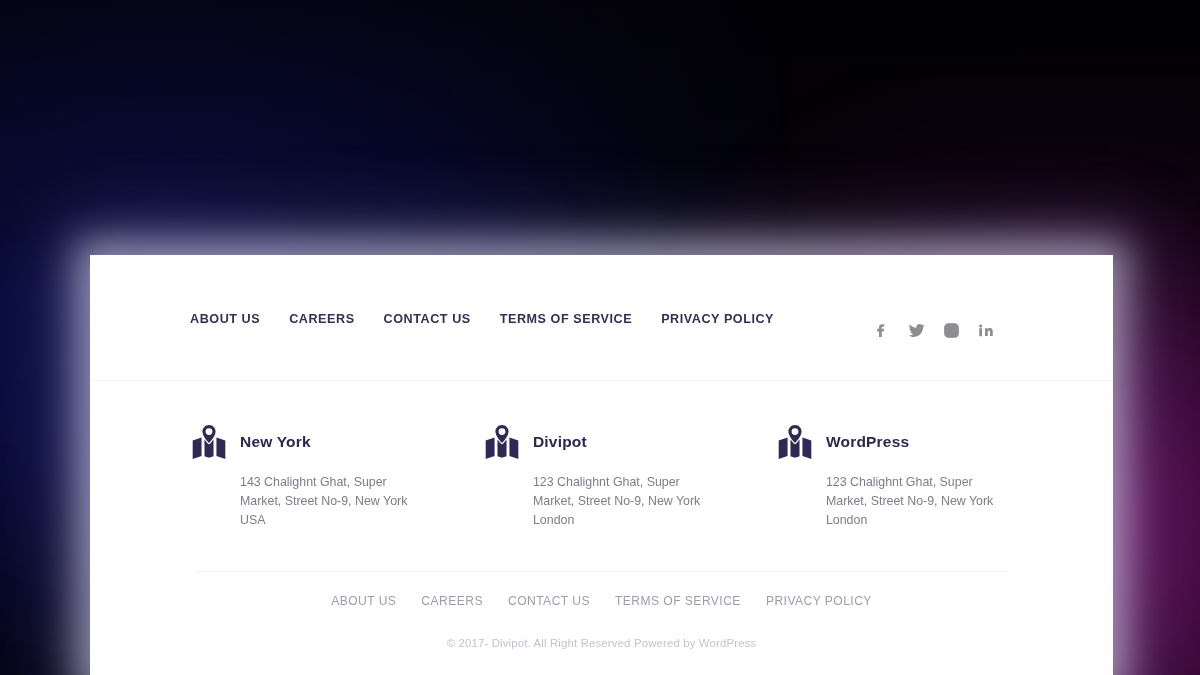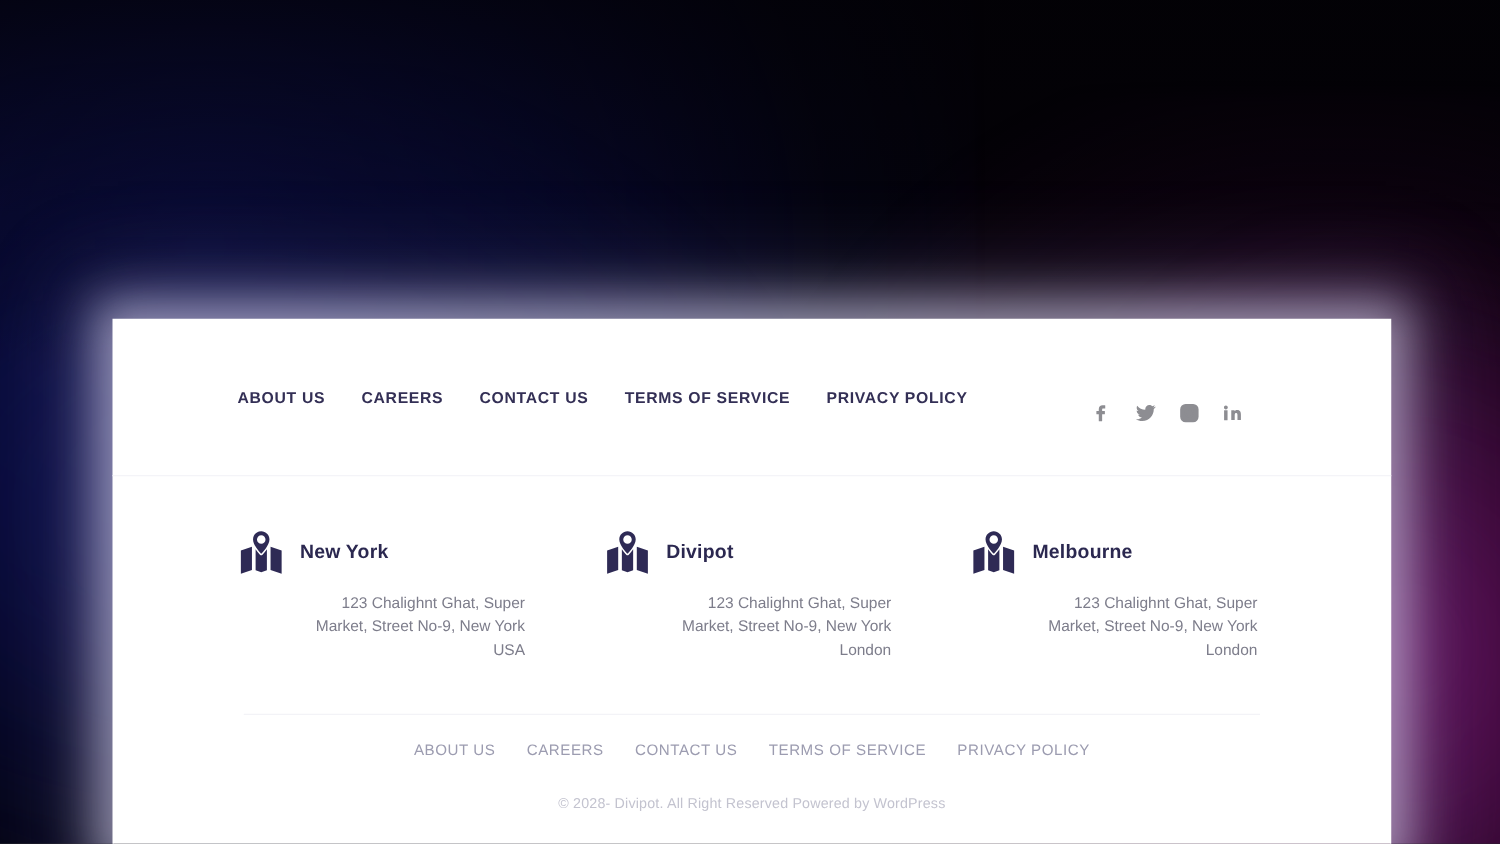--- a/index.html
+++ b/index.html
@@ -160,21 +160,20 @@
   .locations {
     position: absolute;
     left: 100px;
     right: 44px;
     top: 168px;
     display: flex;
   }
   .loc {
     width: 33.33%;
     padding-right: 30px;
-    text-align: right;
   }
   .loc-head {
     display: flex;
     align-items: center;
     gap: 12px;
     margin-bottom: 12px;
   }
   .pin-map-icon {
     width: 38px;
     height: 38px;
@@ -311,21 +310,21 @@
       <div class="loc">
         <div class="loc-head">
           <svg class="pin-map-icon" viewBox="0 0 48 48">
             <path d="M24 2.5c-4.6 0-8.3 3.7-8.3 8.3 0 5.9 7.4 13.6 7.7 13.9.2.2.4.3.6.3s.5-.1.6-.3c.3-.3 7.7-8 7.7-13.9 0-4.6-3.7-8.3-8.3-8.3zm0 12.6a4.3 4.3 0 1 1 0-8.6 4.3 4.3 0 0 1 0 8.6z"></path>
             <path d="M14.6 18.2 3.4 22.1v23.4l11.2-3.9V18.2z"></path>
             <path d="M44.6 22.1l-11.2-3.9v23.4l11.2 3.9V22.1z"></path>
             <path d="M18.3 20.7v21.2l5.7 2 5.7-2V20.7c-1.7 2.4-3.4 4.4-4.4 5.5-.4.4-.8.6-1.3.6s-.9-.2-1.3-.6c-1-1.1-2.7-3.1-4.4-5.5z"></path>
           </svg>
           <div class="loc-title">New York</div>
         </div>
-        <div class="loc-addr">123 Chalighnt Ghat, Super Market, Street No-9, New York USA</div>
+        <div class="loc-addr">143 Chalighnt Ghat, Super Market, Street No-9, New York USA</div>
       </div>
 
       <div class="loc">
         <div class="loc-head">
           <svg class="pin-map-icon" viewBox="0 0 48 48">
             <path d="M24 2.5c-4.6 0-8.3 3.7-8.3 8.3 0 5.9 7.4 13.6 7.7 13.9.2.2.4.3.6.3s.5-.1.6-.3c.3-.3 7.7-8 7.7-13.9 0-4.6-3.7-8.3-8.3-8.3zm0 12.6a4.3 4.3 0 1 1 0-8.6 4.3 4.3 0 0 1 0 8.6z"></path>
             <path d="M14.6 18.2 3.4 22.1v23.4l11.2-3.9V18.2z"></path>
             <path d="M44.6 22.1l-11.2-3.9v23.4l11.2 3.9V22.1z"></path>
             <path d="M18.3 20.7v21.2l5.7 2 5.7-2V20.7c-1.7 2.4-3.4 4.4-4.4 5.5-.4.4-.8.6-1.3.6s-.9-.2-1.3-.6c-1-1.1-2.7-3.1-4.4-5.5z"></path>
           </svg>
@@ -335,21 +334,21 @@
       </div>
 
       <div class="loc">
         <div class="loc-head">
           <svg class="pin-map-icon" viewBox="0 0 48 48">
             <path d="M24 2.5c-4.6 0-8.3 3.7-8.3 8.3 0 5.9 7.4 13.6 7.7 13.9.2.2.4.3.6.3s.5-.1.6-.3c.3-.3 7.7-8 7.7-13.9 0-4.6-3.7-8.3-8.3-8.3zm0 12.6a4.3 4.3 0 1 1 0-8.6 4.3 4.3 0 0 1 0 8.6z"></path>
             <path d="M14.6 18.2 3.4 22.1v23.4l11.2-3.9V18.2z"></path>
             <path d="M44.6 22.1l-11.2-3.9v23.4l11.2 3.9V22.1z"></path>
             <path d="M18.3 20.7v21.2l5.7 2 5.7-2V20.7c-1.7 2.4-3.4 4.4-4.4 5.5-.4.4-.8.6-1.3.6s-.9-.2-1.3-.6c-1-1.1-2.7-3.1-4.4-5.5z"></path>
           </svg>
-          <div class="loc-title">Melbourne</div>
+          <div class="loc-title">WordPress</div>
         </div>
         <div class="loc-addr">123 Chalighnt Ghat, Super Market, Street No-9, New York London</div>
       </div>
 
     </div>
 
     <div class="divider-bottom"></div>
 
     <ul class="bottom-nav">
       <li>
@@ -362,16 +361,16 @@
         <a href="#">CONTACT US</a>
       </li>
       <li>
         <a href="#">TERMS OF SERVICE</a>
       </li>
       <li>
         <a href="#">PRIVACY POLICY</a>
       </li>
     </ul>
 
-    <div class="copyright">© 2028- Divipot. All Right Reserved Powered by WordPress</div>
+    <div class="copyright">© 2017- Divipot. All Right Reserved Powered by WordPress</div>
 
   </div>
 </div>
 
 </body></html>

